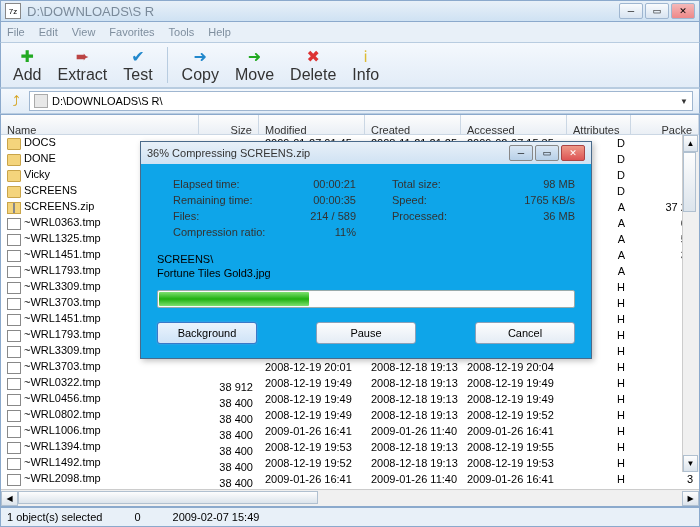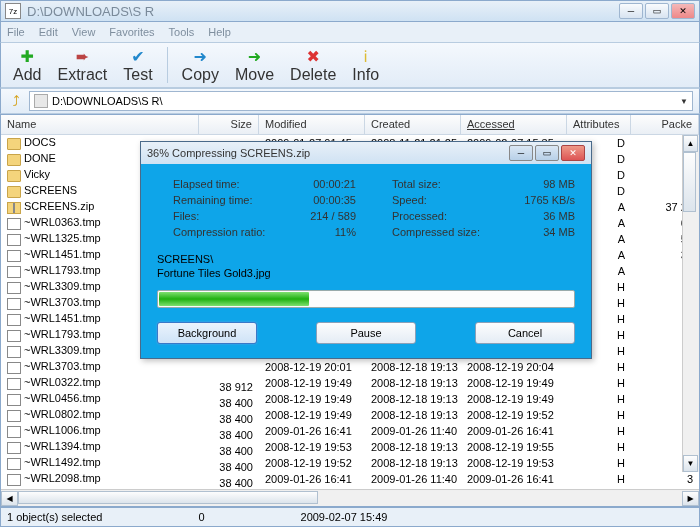--- a/index.html
+++ b/index.html
@@ -27,26 +27,26 @@
 
 .addrbar { height: 26px; background: linear-gradient(#f4f8fd,#e2ecf7); border: 1px solid #b8cce0; border-left: 1px solid #8ba9cc; border-right: 1px solid #8ba9cc; display: flex; align-items: center; padding: 2px 6px; gap: 4px; }
 .upicn { width: 18px; height: 18px; display: flex; align-items: center; justify-content: center; cursor: pointer; color:#d4a017; font-size:14px;}
 .addrinput { flex: 1; height: 20px; border: 1px solid #9fb6d0; background: #fff; display: flex; align-items: center; padding: 0 4px; }
 .addrinput .drv { width: 14px; height: 14px; background: #e8e8e8; border: 1px solid #aaa; margin-right: 4px; }
 .addrinput .tri { color:#333; font-size:8px; margin-left:4px; cursor:pointer;}
 
 
 .listwrap { position: absolute; top: 114px; left: 0; right: 0; bottom: 20px; border: 1px solid #8ba9cc; background: #fff; overflow: hidden; display:flex; flex-direction:column;}
 .listhdr { height: 20px; background: linear-gradient(#fdfdfd,#eaeff5); border-bottom: 1px solid #cbd7e4; display: flex; }
-.listhdr .col { border-right: 1px solid #cbd7e4; padding: 3px 6px; color: #333; position:relative;}
+.listhdr .col { border-right: 1px solid #cbd7e4; padding: 9px 6px; color: #333; position:relative;}
 .col.name { width: 198px; }
 .col.size { width: 60px; text-align: right; }
 .col.mod { width: 106px; }
 .col.created { width: 96px; }
-.col.acc { width: 106px; text-decoration: underline; }
+.col.acc { width: 106px; }
 .col.attr { width: 64px; }
 .col.pack { flex:1; text-align:right;}
 .listbody { flex:1; overflow:hidden; position:relative;}
 .row { height: 16px; display: flex; align-items: center; }
 .row .cell { padding: 0 6px; overflow:hidden; white-space:nowrap;}
 .row .ic { width:14px; height:12px; display:inline-block; vertical-align:middle; margin-right:3px;}
 .ic.folder { background:#f4d47c; border:1px solid #c9a449; border-radius:1px;}
 .ic.zip { background:#f4d47c; border:1px solid #c9a449; position:relative;}
 .ic.zip::after{content:""; position:absolute; left:5px; top:0; width:2px; height:100%; background:#888;}
 .ic.file { background:#fff; border:1px solid #888;}
@@ -60,21 +60,21 @@
 .hscroll { height:17px; background:#efefef; border-top:1px solid #ccc; display:flex; align-items:center;}
 .hscroll .arrow{width:17px;height:15px;background:linear-gradient(#fdfdfd,#dce4ec);border:1px solid #b0c0d0;display:flex;align-items:center;justify-content:center;font-size:8px;cursor:pointer;}
 .hscroll .track{flex:1;height:15px;background:#f0f0f0;position:relative;}
 .hscroll .thumb{position:absolute;left:0;top:0;height:13px;width:300px;background:linear-gradient(#fdfdfd,#dce4ec);border:1px solid #b0c0d0;}
 .vscroll{position:absolute; right:0; top:0; bottom:17px; width:17px; background:#efefef; border-left:1px solid #ccc;display:flex;flex-direction:column;}
 .vscroll .arrow{height:17px;width:15px;background:linear-gradient(#fdfdfd,#dce4ec);border:1px solid #b0c0d0;display:flex;align-items:center;justify-content:center;font-size:8px;cursor:pointer;}
 .vscroll .track{flex:1;width:15px;background:#f0f0f0;position:relative;}
 .vscroll .thumb{position:absolute;top:0;left:0;width:13px;height:60px;background:linear-gradient(#fdfdfd,#dce4ec);border:1px solid #b0c0d0;}
 
 
-.status { position: absolute; bottom: 0; left: 0; right: 0; height: 20px; background: #e8f0f8; border: 1px solid #8ba9cc; display: flex; align-items: center; padding: 0 6px; gap: 96px;}
+.status { position: absolute; bottom: 0; left: 0; right: 0; height: 20px; background: #e8f0f8; border: 1px solid #8ba9cc; display: flex; align-items: center; padding: 0 6px; gap: 32px;}
 
 
 .dialog { position: absolute; left: 140px; top: 141px; width: 452px; background: #0ea5e9; border: 1px solid #4a6a8a; box-shadow: 2px 2px 6px rgba(0,0,0,0.25); }
 .dialog .dtitle { height: 22px; background: linear-gradient(#e8f0f8,#cfe2f3); display: flex; align-items: center; padding: 0 6px; }
 .dialog .dtitle .txt { flex: 1; color: #333; }
 .dialog .dwinbtns { display: flex; gap: 2px; }
 .dwb { width: 24px; height: 16px; border-radius: 2px; display: flex; align-items: center; justify-content: center; font-size: 9px; cursor: pointer; border:1px solid #888;}
 .dwb.min{background:linear-gradient(#dbe7f4,#b8d0e8);}
 .dwb.max{background:linear-gradient(#dbe7f4,#b8d0e8);}
 .dwb.close{background:linear-gradient(#e98,#d55);border-color:#a44;color:#fff;}
@@ -425,24 +425,20 @@
             <span class="val">98 MB</span>
           </div>
         <div class="srow">
             <span class="lbl">Speed:</span>
             <span class="val">1765 KB/s</span>
           </div>
         <div class="srow">
             <span class="lbl">Processed:</span>
             <span class="val">36 MB</span>
           </div>
-        <div class="srow">
-            <span class="lbl">Compressed size:</span>
-            <span class="val">34 MB</span>
-          </div>
       </div>
     </div>
     <div class="fileline">
       <div>SCREENS\</div>
       <div>Fortune Tiles Gold3.jpg</div>
     </div>
     <div class="progress">
       <div class="bar" id="progbar" style="width: 36%;"></div>
     </div>
     <div class="dbtns">

